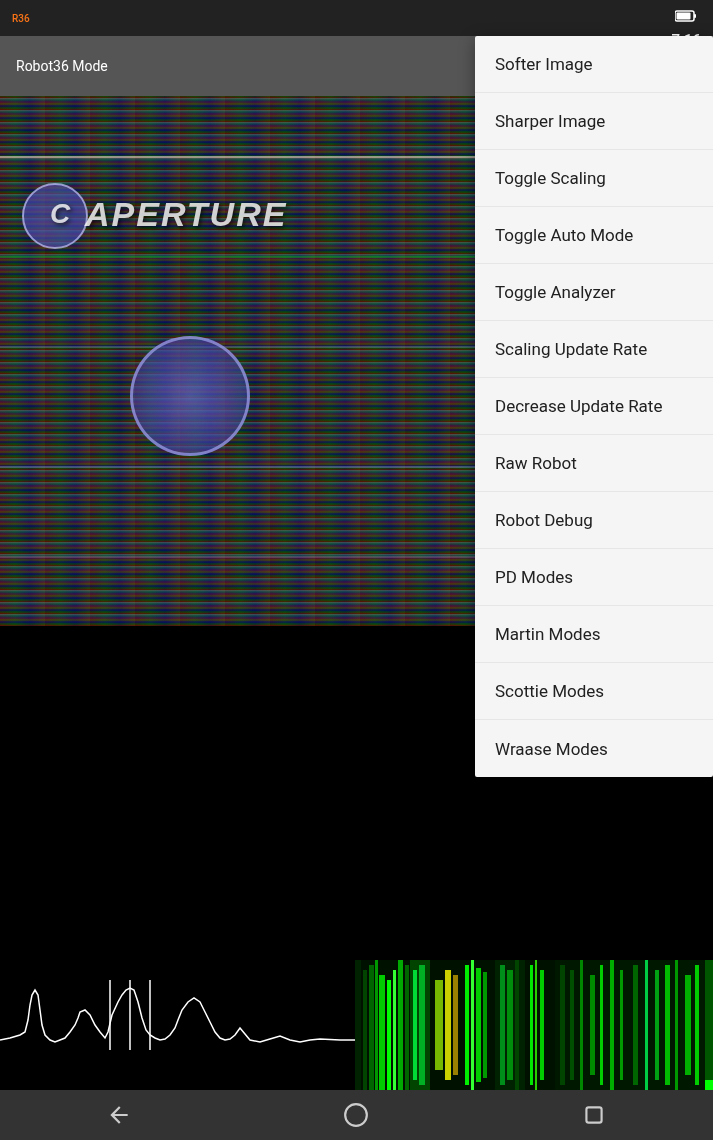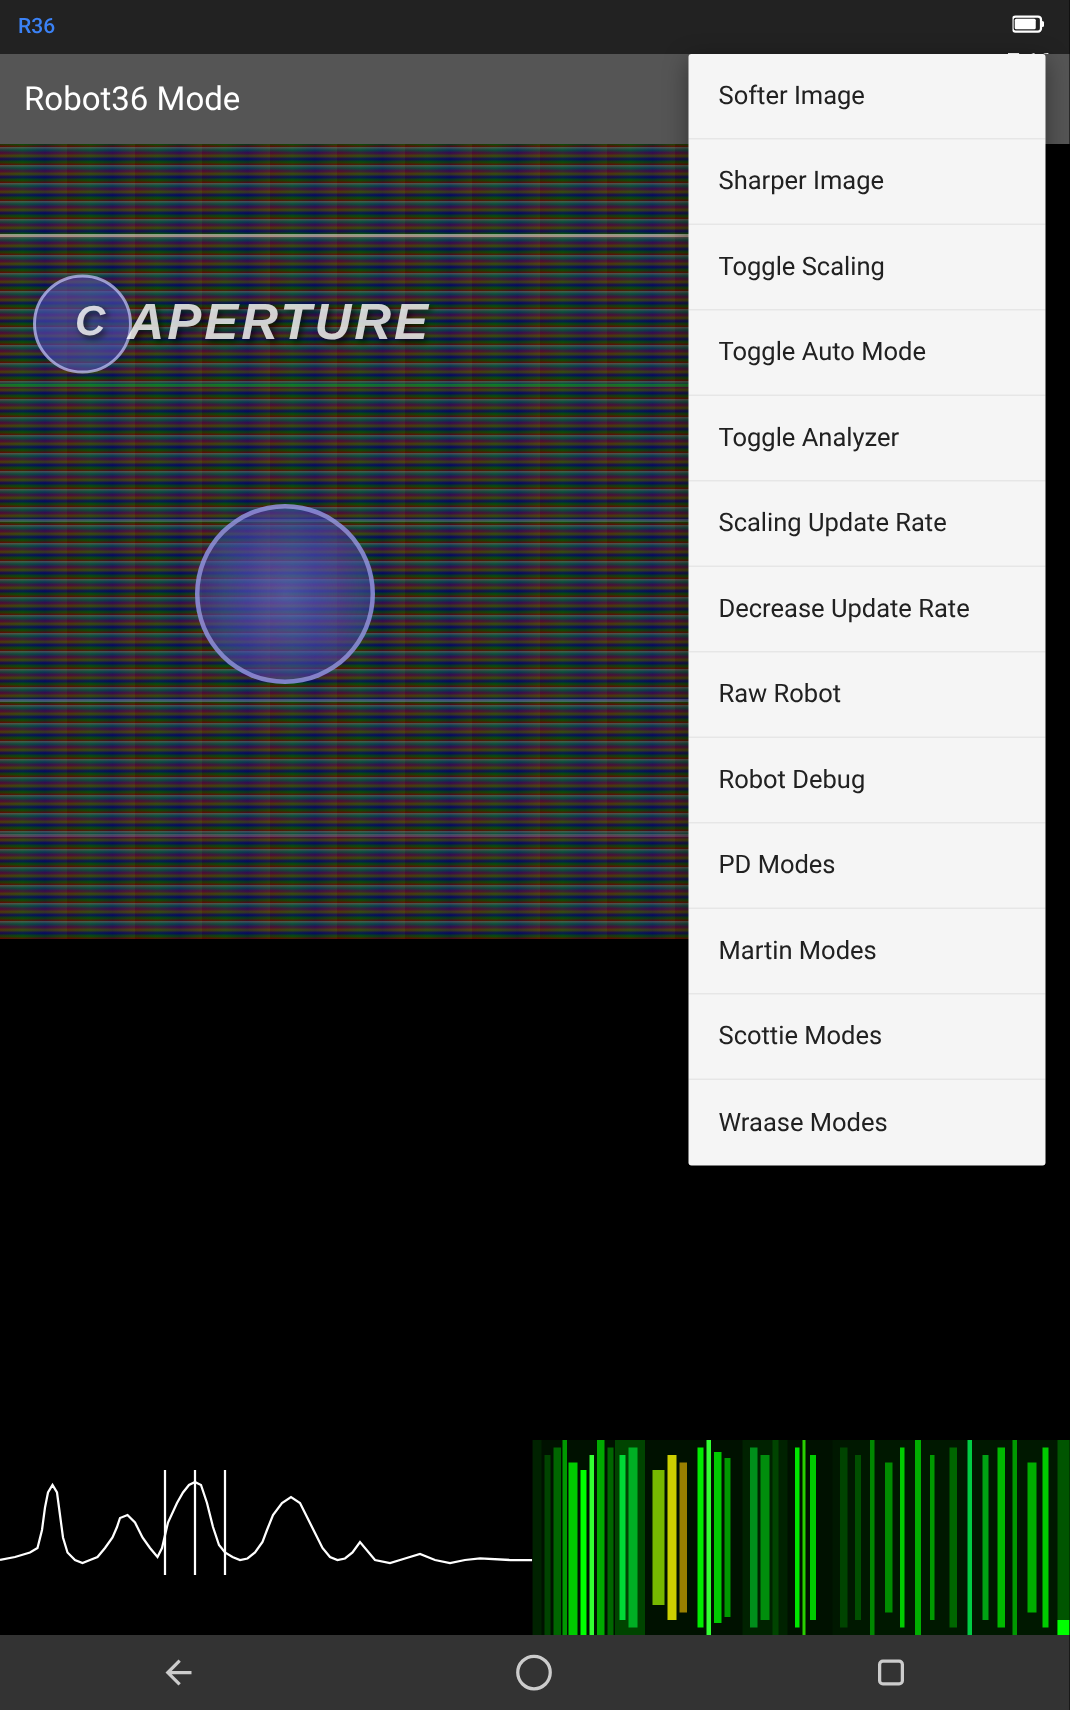--- a/index.html
+++ b/index.html
@@ -18,22 +18,22 @@
       height: 36px;
       background: #222;
       display: flex;
       align-items: center;
       justify-content: space-between;
       padding: 0 12px;
       position: relative;
       z-index: 100;
     }
     .status-bar-left {
-      color: #3b82f6;
-      font-size: 14px;
+      color: #f97316;
+      font-size: 10px;
       font-weight: 500;
     }
     .status-bar-right {
       display: flex;
       align-items: center;
       gap: 6px;
       color: #fff;
       font-size: 14px;
       flex-direction: column;
     }
@@ -48,21 +48,21 @@
       background: #555;
       display: flex;
       align-items: center;
       justify-content: space-between;
       padding: 0 16px;
       z-index: 100;
       position: relative;
     }
     .app-title {
       color: #fff;
-      font-size: 22px;
+      font-size: 14px;
       font-weight: 400;
     }
     .share-btn {
       width: 44px;
       height: 44px;
       display: flex;
       align-items: center;
       justify-content: center;
       cursor: pointer;
       border-radius: 4px;
@@ -130,21 +130,21 @@
       height: 120px;
       border-radius: 50%;
       background: radial-gradient(circle, rgba(100,100,200,0.7), rgba(50,50,150,0.5));
       border: 3px solid rgba(180,180,255,0.6);
     }
 
     
     .dropdown-menu {
       position: absolute;
       top: 36px;
-      right: 16px;
+      right: 0;
       width: 238px;
       background: #f5f5f5;
       z-index: 200;
       box-shadow: 0 4px 16px rgba(0,0,0,0.4);
       border-radius: 2px;
     }
     .menu-item {
       padding: 0 20px;
       height: 57px;
       display: flex;

